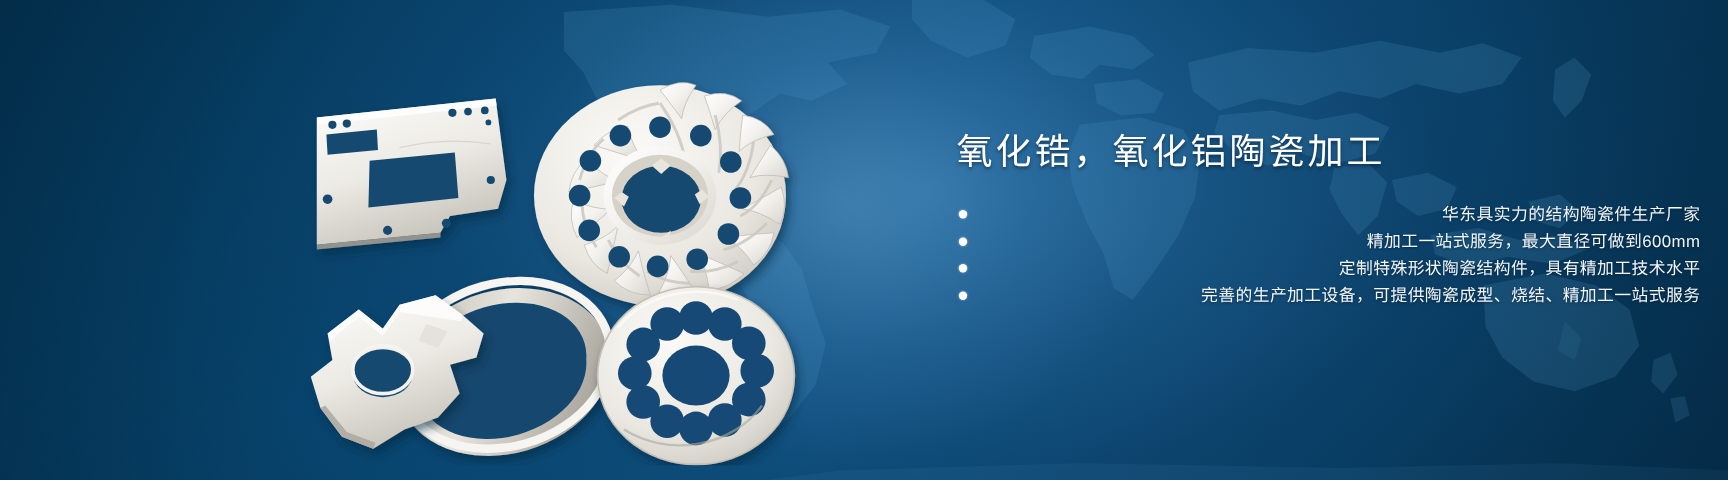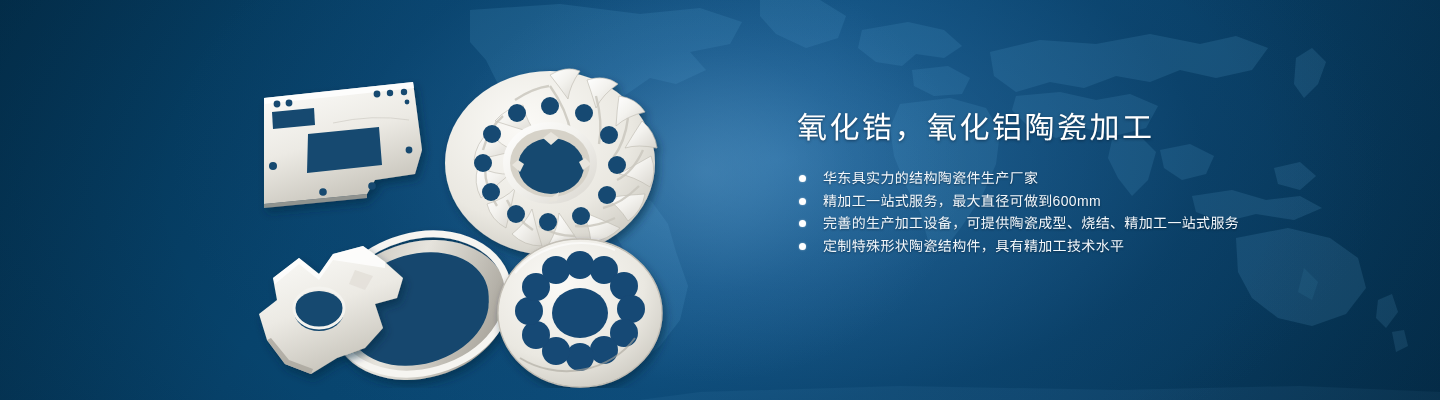--- a/index.html
+++ b/index.html
@@ -83,20 +83,21 @@
   }
   .bullets li{
     position:relative;
     padding-left:26px;
     font-size:14px;
     line-height:22.5px;
     color:#f2f7fb;
     letter-spacing:.35px;
     white-space:nowrap;
     text-shadow:0 1px 2px rgba(0,18,34,.5);
+    text-align:right;
   }
   .bullets li .dot{
     position:absolute;
     left:2px; top:8px;
     width:7px; height:7px;
     border-radius:50%;
     background:#ffffff;
     box-shadow:0 0 2px rgba(255,255,255,.5);
   }
 </style>
@@ -329,22 +330,22 @@
       <li>
         <span class="dot"></span>
         <span>华东具实力的结构陶瓷件生产厂家</span>
       </li>
       <li>
         <span class="dot"></span>
         <span>精加工一站式服务，最大直径可做到600mm</span>
       </li>
       <li>
         <span class="dot"></span>
-        <span>完善的生产加工设备，可提供陶瓷成型、烧结、精加工一站式服务</span>
+        <span>定制特殊形状陶瓷结构件，具有精加工技术水平</span>
       </li>
       <li>
         <span class="dot"></span>
-        <span>定制特殊形状陶瓷结构件，具有精加工技术水平</span>
+        <span>完善的生产加工设备，可提供陶瓷成型、烧结、精加工一站式服务</span>
       </li>
     </ul>
   </div>
 
 </div>
 
 </body></html>

